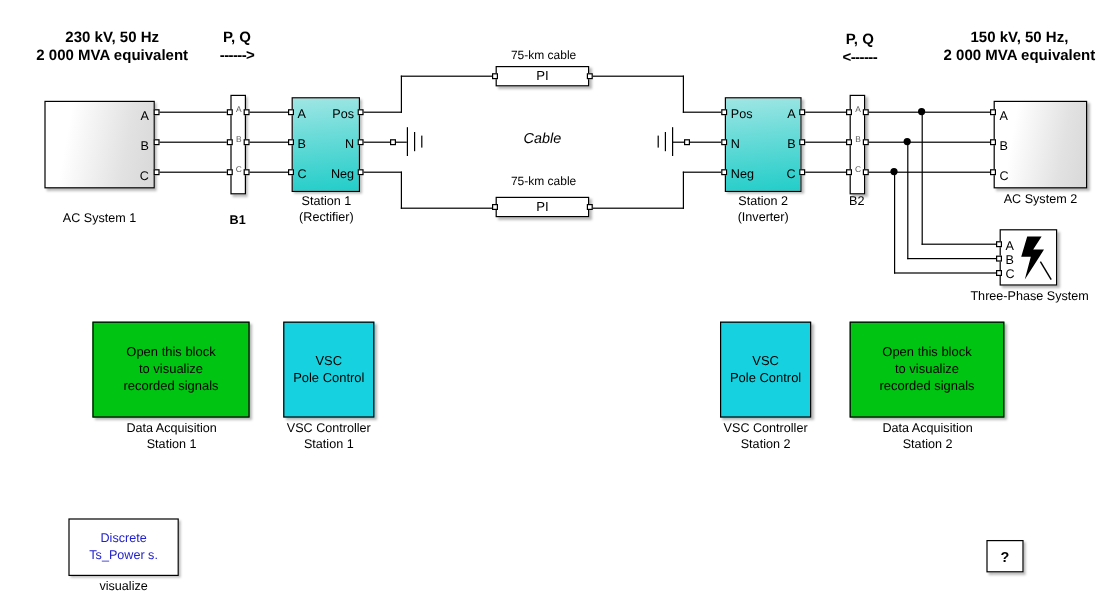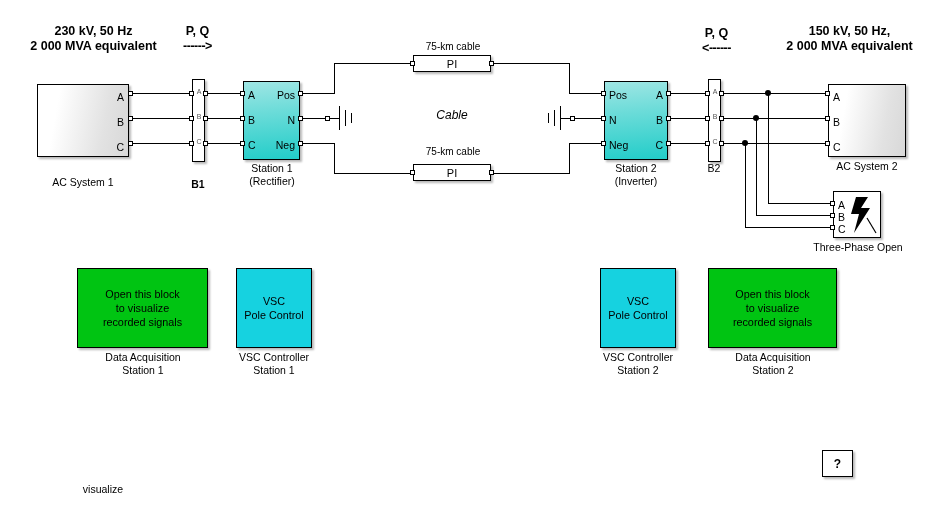--- a/index.html
+++ b/index.html
@@ -315,21 +315,21 @@
     <span class="port-label port-left" style="top:20px;">B</span>
     <span class="port-label port-left" style="top:32px;">C</span>
     <svg width="48" height="47" viewBox="0 0 48 47" style="position:absolute;left:0;top:0;">
       <polygon points="22,5 34,5 27,16 36,16 20,41 25,22 17,22" fill="#000"></polygon>
       <line x1="33" y1="26" x2="42" y2="41" stroke="#000" stroke-width="1.2"></line>
     </svg>
   </div>
   <div class="nub" style="left:830px; top:201px;"></div>
   <div class="nub" style="left:830px; top:213px;"></div>
   <div class="nub" style="left:830px; top:225px;"></div>
-  <div class="abs blk-caption" style="left:802px; top:241px; width:112px;">Three-Phase Open</div>
+  <div class="abs blk-caption" style="left:802px; top:241px; width:112px;">Three-Phase System</div>
 
   <div class="sblock greenblk" style="left:77px; top:268px; width:131px; height:80px;">
     <div class="blk-inner">Open this block
 to visualize
 recorded signals</div>
   </div>
   <div class="abs blk-caption" style="left:82px; top:351px; width:122px;">Data Acquisition
 Station 1</div>
 
   <div class="sblock cyanblk" style="left:236px; top:268px; width:76px; height:80px;">
@@ -347,20 +347,24 @@
 Station 2</div>
 
   <div class="sblock greenblk" style="left:708px; top:268px; width:129px; height:80px;">
     <div class="blk-inner">Open this block
 to visualize
 recorded signals</div>
   </div>
   <div class="abs blk-caption" style="left:712px; top:351px; width:122px;">Data Acquisition
 Station 2</div>
 
+  <div class="sblock whiteblk" style="left:57px; top:432px; width:92px; height:48px;">
+    <div class="blk-inner blue">Discrete
+Ts_Power s.</div>
+  </div>
   <div class="abs blk-caption" style="left:52px; top:483px; width:102px;">visualize</div>
 
 
   <div class="sblock whiteblk" style="left:822px; top:450px; width:31px; height:27px;">
     <div class="blk-inner q">?</div>
   </div>
 
 </div>
 
 </body></html>

